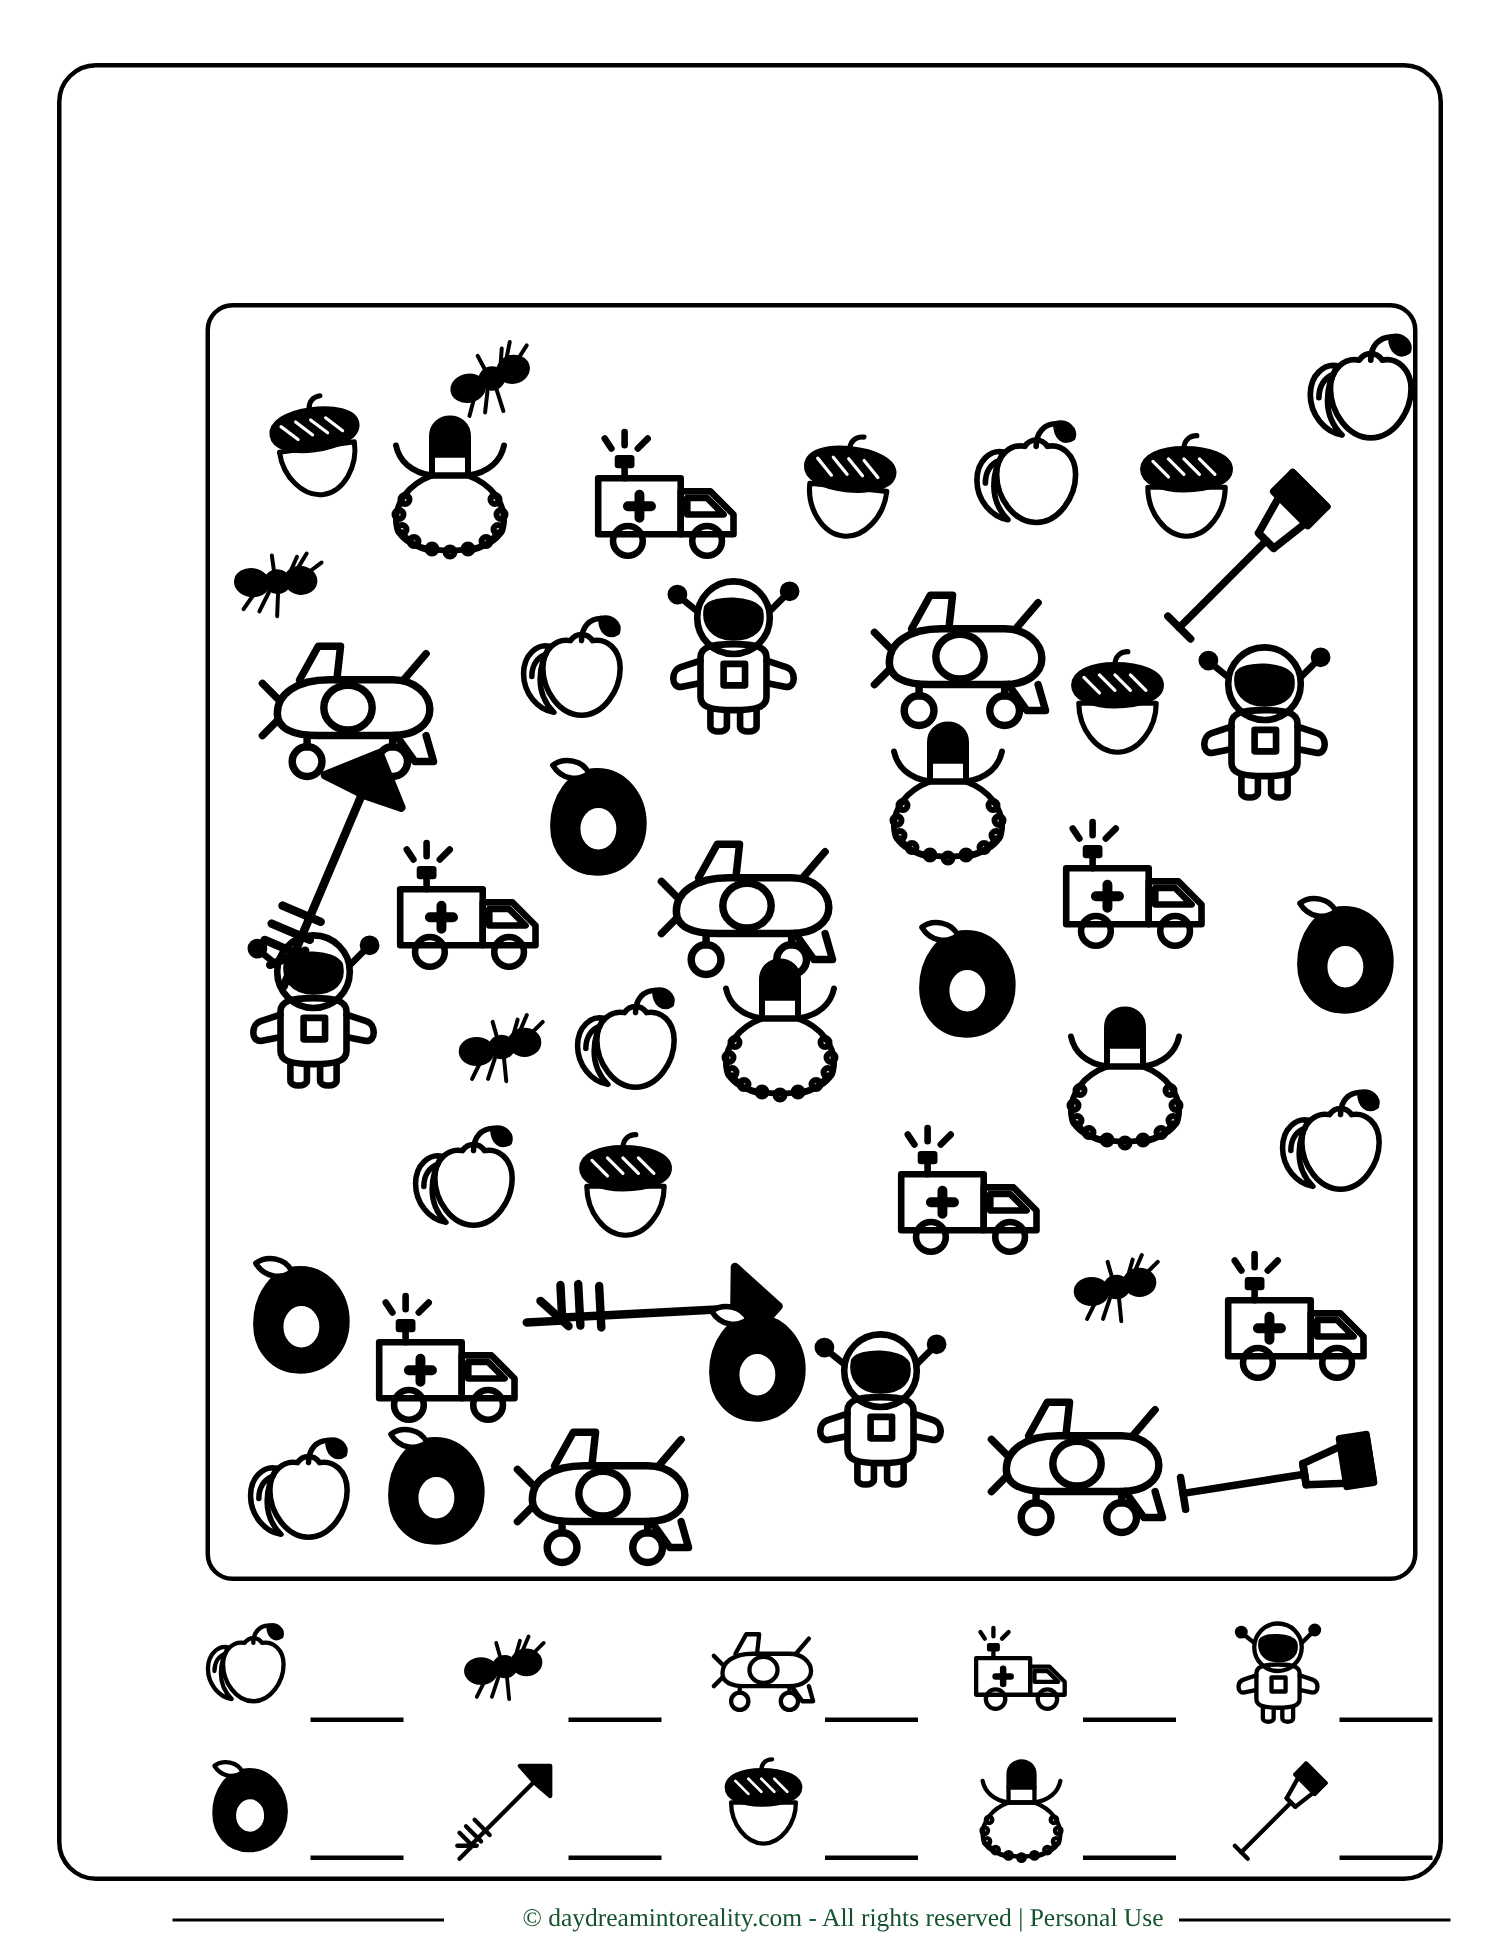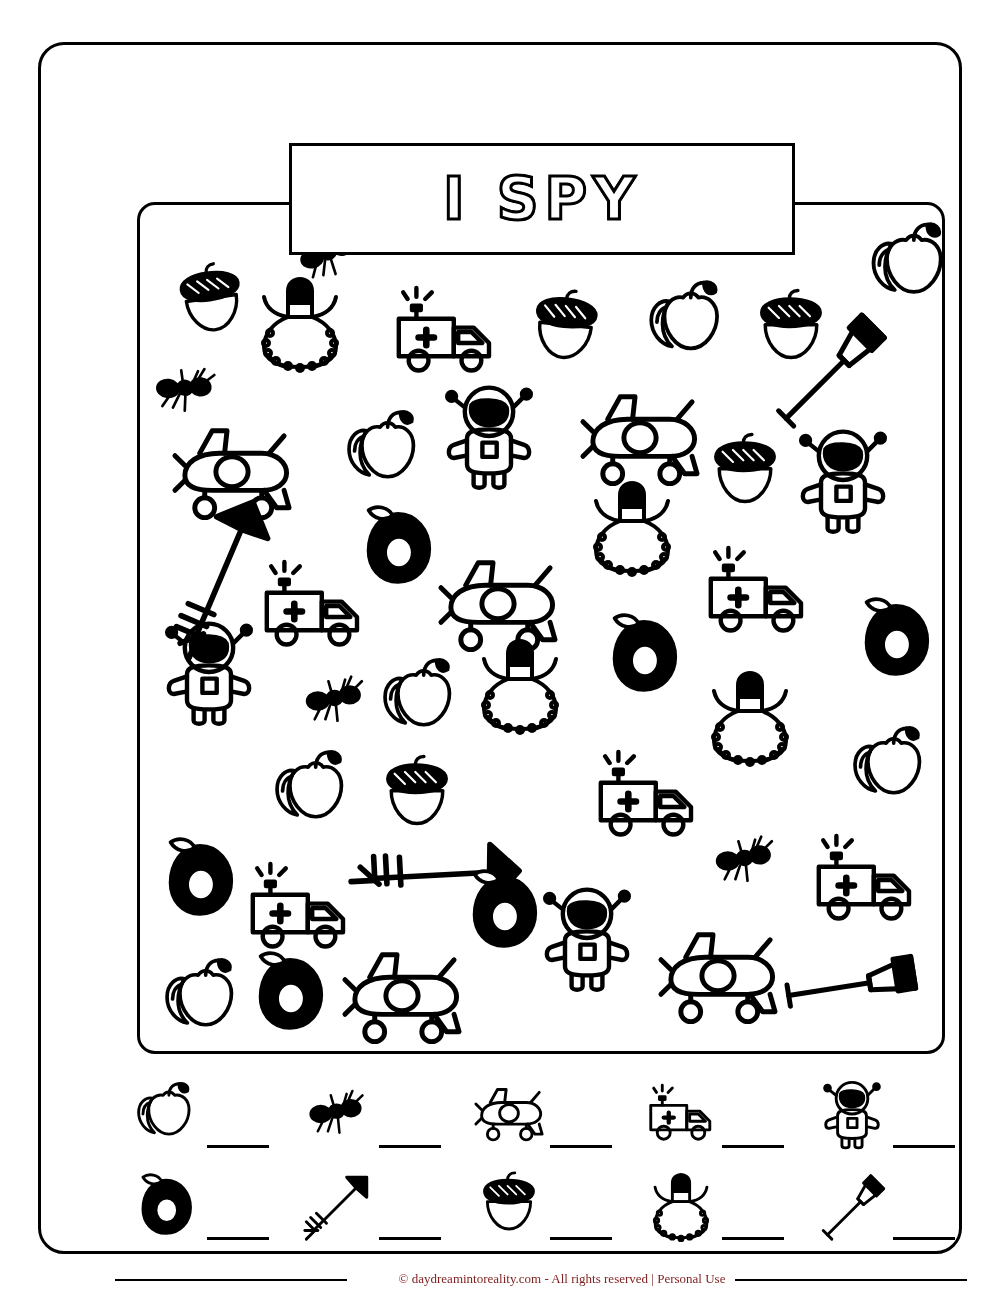--- a/index.html
+++ b/index.html
@@ -129,22 +129,22 @@
     justify-content: center;
     gap: 10px;
   }
   .footer-rule {
     flex: 1 1 auto;
     border-bottom: 2px solid #000;
     height: 1px;
   }
   #footer-text {
     font-family: "Liberation Serif", serif;
-    font-size: 13px;
-    color: #7f1d1d;
+    font-size: 17px;
+    color: #14532d;
     white-space: nowrap;
     margin-left: 42px;
   }
 </style>
 </head>
 <body>
 
 <svg width="0" height="0" style="position:absolute" aria-hidden="true">
   <defs>
 
@@ -272,23 +272,20 @@
         <path d="M76 8 L94 26 L84 36 L66 18 Z" fill="#000"></path>
         <path d="M58 40 L66 48"></path>
       </g>
     </g>
 
   </defs>
 </svg>
 
 <div id="worksheet">
 
-  <div id="title-banner">
-    <div id="title-text">I SPY</div>
-  </div>
 
   <div id="search-panel">
       <div class="item" style="left: 152px; top: 12px; transform: rotate(-12deg);">
         <svg viewBox="0 0 100 100" width="76" height="76">
           <use href="#def-ant-icon"></use>
         </svg>
       </div>
       <div class="item" style="left: 30px; top: 56px; transform: rotate(-8deg);">
         <svg viewBox="0 0 100 100" width="84" height="84">
           <use href="#def-acorn-icon"></use>

